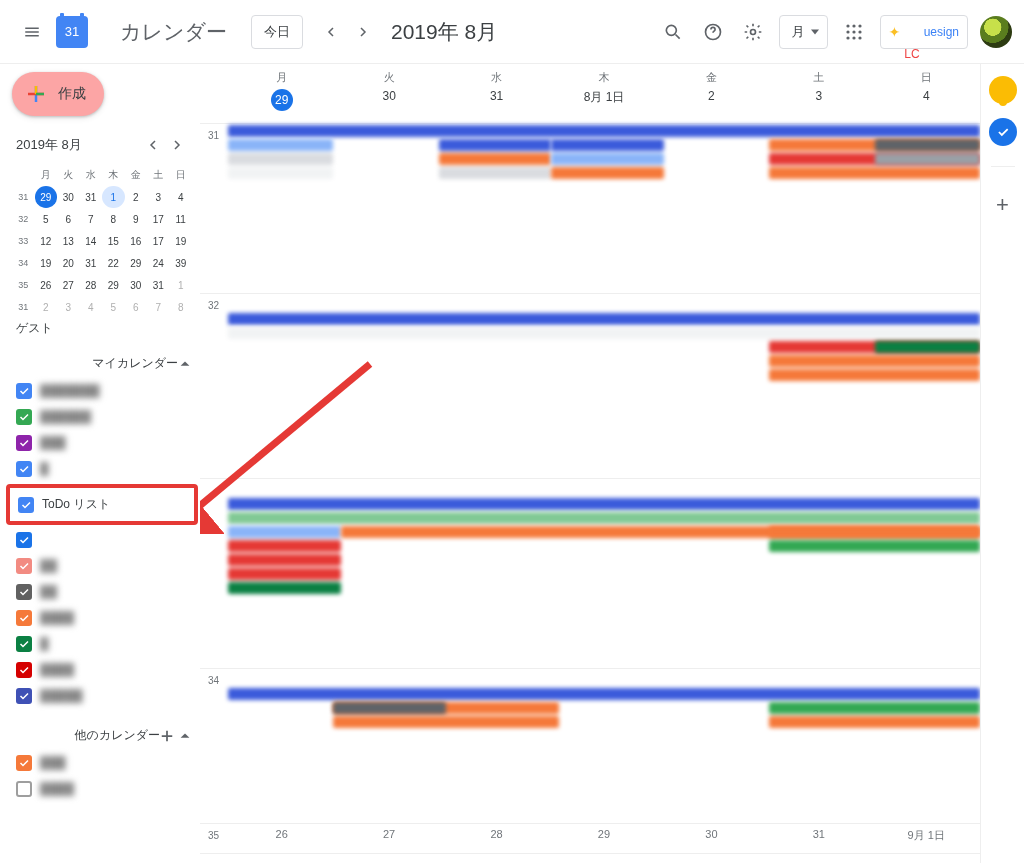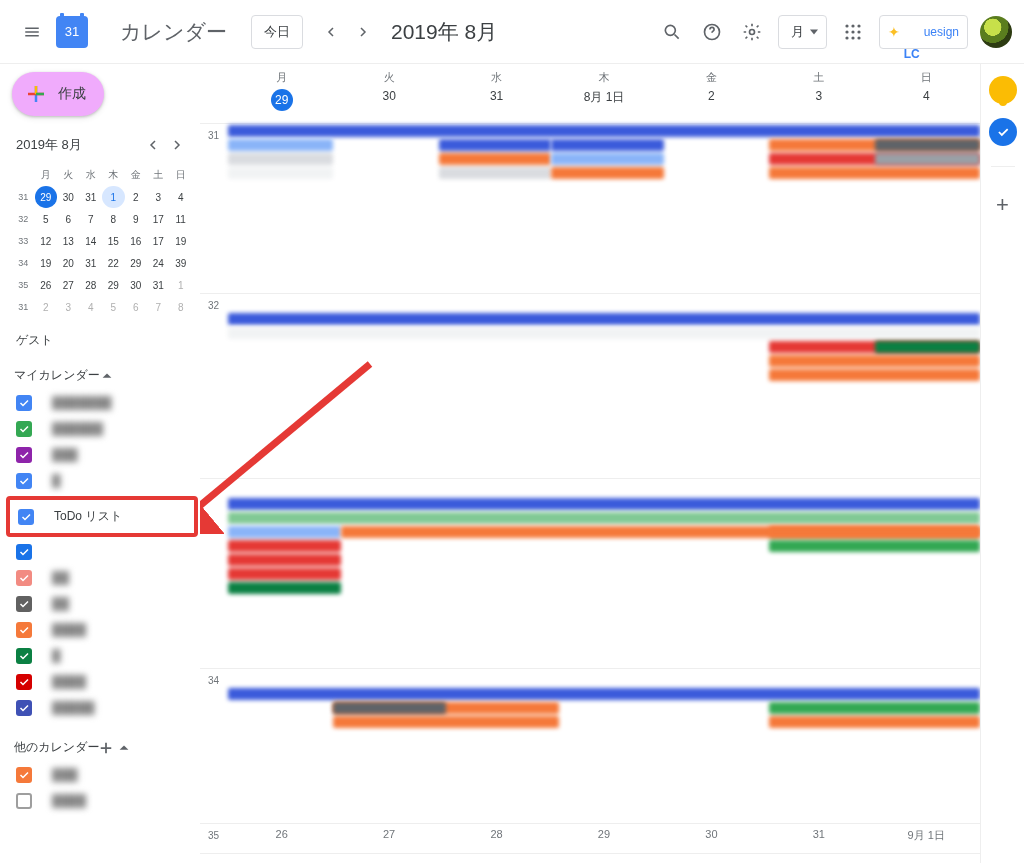--- a/index.html
+++ b/index.html
@@ -18,63 +18,63 @@
 .nav-arrow svg { width:10px; height:10px; }
 .date-hdr { font-size:21px; color:#3c4043; margin-left:12px; }
 .header-spacer { flex:1; }
 .hdr-icon { width:40px; height:40px; display:flex; align-items:center; justify-content:center; color:#5f6368; cursor:pointer; border-radius:50%; }
 .hdr-icon svg { width:20px; height:20px; }
 .view-select { border:1px solid #dadce0; border-radius:4px; padding:7px 8px 7px 12px; font-size:13px; color:#3c4043; display:flex; align-items:center; gap:6px; cursor:pointer; margin:0 6px; }
 .view-select svg { width:8px; height:8px; fill:#5f6368; }
 .apps-grid svg { width:18px; height:18px; }
 .ext-badge { border:1px solid #dadce0; border-radius:4px; padding:3px 8px; display:flex; align-items:center; gap:4px; font-size:12px; color:#3b82f6; margin:0 6px; height:34px; }
 .ext-badge .star { color:#fbbf24; font-size:14px; }
-.ext-badge .dark { color:#3b82f6; font-weight:700;margin-top:45px; }
+.ext-badge .dark { color:#ef4444; font-weight:400;margin-top:45px; }
 .avatar { width:32px; height:32px; border-radius:50%; background: radial-gradient(circle at 40% 35%, #c7e04a 0 30%, #5a7d1e 31% 55%, #2d3b12 56% 100%); margin-left:6px; }
 
 
 .body-row { display:flex; height: calc(863px - 64px); }
 .sidebar { width:200px; padding:8px 8px 8px 12px; overflow:hidden; flex-shrink:0; }
 .main { flex:1; background:#fff; overflow:hidden; position:relative; }
 .rightbar { width:44px; border-left:1px solid #eee; display:flex; flex-direction:column; align-items:center; padding-top:12px; gap:14px; }
 .rightbar .rb-item { width:28px; height:28px; display:flex; align-items:center; justify-content:center; border-radius:50%; cursor:pointer; }
 .rb-keep { background:#fbbc04; color:#fff; font-size:16px; font-weight:bold; position:relative; }
 .rb-keep::after { content:""; position:absolute; bottom:-2px; left:50%; transform:translateX(-50%); width:8px; height:8px; background:#fbbc04; border-radius:50%; }
 .rb-tasks { background:#1a73e8; color:#fff; }
 .rb-tasks svg { width:14px; height:14px; }
 .rb-plus { color:#5f6368; font-size:22px; font-weight:300; margin-top:10px; }
 
 
-.create-btn { display:inline-flex; align-items:center; gap:10px; background:#f0abfc; border:none; border-radius:24px; padding:10px 18px 10px 12px; box-shadow:0 1px 3px rgba(0,0,0,0.2), 0 2px 6px rgba(0,0,0,0.1); cursor:pointer; margin-bottom:18px; font-size:14px; color:#3c4043; }
+.create-btn { display:inline-flex; align-items:center; gap:10px; background:#fca5a5; border:none; border-radius:24px; padding:10px 18px 10px 12px; box-shadow:0 1px 3px rgba(0,0,0,0.2), 0 2px 6px rgba(0,0,0,0.1); cursor:pointer; margin-bottom:18px; font-size:14px; color:#3c4043; }
 .create-btn .plus { width:24px; height:24px; }
 
 
 .mini-hdr { display:flex; align-items:center; justify-content:space-between; padding:0 4px 8px 4px; }
 .mini-title { font-size:13px; color:#3c4043; font-weight:500; }
 .mini-nav { display:flex; gap:2px; }
 .mini-nav .nav-arrow { width:22px; height:22px; }
 .mini-grid { display:grid; grid-template-columns: repeat(8, 1fr); gap:0; font-size:10px; color:#3c4043; }
 .mini-grid .wk, .mini-grid .dow, .mini-grid .d { height:22px; display:flex; align-items:center; justify-content:center; }
 .mini-grid .dow { color:#70757a; }
 .mini-grid .wk { color:#70757a; font-size:9px; }
 .mini-grid .d { cursor:pointer; border-radius:50%; }
 .mini-grid .d.muted { color:#b0b0b0; }
 .mini-grid .d.today { background:#1a73e8; color:#fff; }
 .mini-grid .d.first { background:#d7e7ff; color:#1a73e8; }
 
 
-.guest-label { font-size:12px; color:#3c4043; margin:14px 0 6px 4px; }
+.guest-label { font-size:12px; color:#3c4043; margin:2px 0 6px 4px; }
 .guest-search { background:#f1f3f4; border:none; border-radius:4px; padding:10px 12px; width:100%; font-size:13px; color:#5f6368; outline:none; }
 
 
-.group-hdr { display:flex; align-items:center; justify-content:flex-start; margin:18px 0 6px 2px; }
+.group-hdr { display:flex; align-items:center; justify-content:flex-end; margin:18px 0 6px 2px; }
 .group-title { font-size:12px; color:#3c4043; }
 .group-actions { display:flex; gap:4px; align-items:center; }
 .group-actions svg { width:14px; height:14px; fill:#5f6368; cursor:pointer; }
-.cal-item { display:flex; align-items:center; gap:20px; padding:5px 4px; border-radius:4px; }
+.cal-item { display:flex; align-items:center; gap:8px; padding:5px 4px; border-radius:4px; }
 .cal-item.highlight { border:4px solid #e53935; border-radius:4px; margin:2px -6px; padding:8px 8px; }
 .chk { width:16px; height:16px; border-radius:3px; display:flex; align-items:center; justify-content:center; flex-shrink:0; }
 .chk svg { width:12px; height:12px; fill:#fff; }
 .cal-name { font-size:12px; color:#3c4043; white-space:nowrap; overflow:hidden; }
 .cal-name.blur { filter: blur(3px); color:#888; }
 
 
 .grid-hdr { display:flex; padding-left:28px; height:60px; border-bottom:1px solid #eee; }
 .grid-hdr .col { flex:1; text-align:center; padding-top:6px; }
 .grid-hdr .dow { font-size:11px; color:#70757a; }

